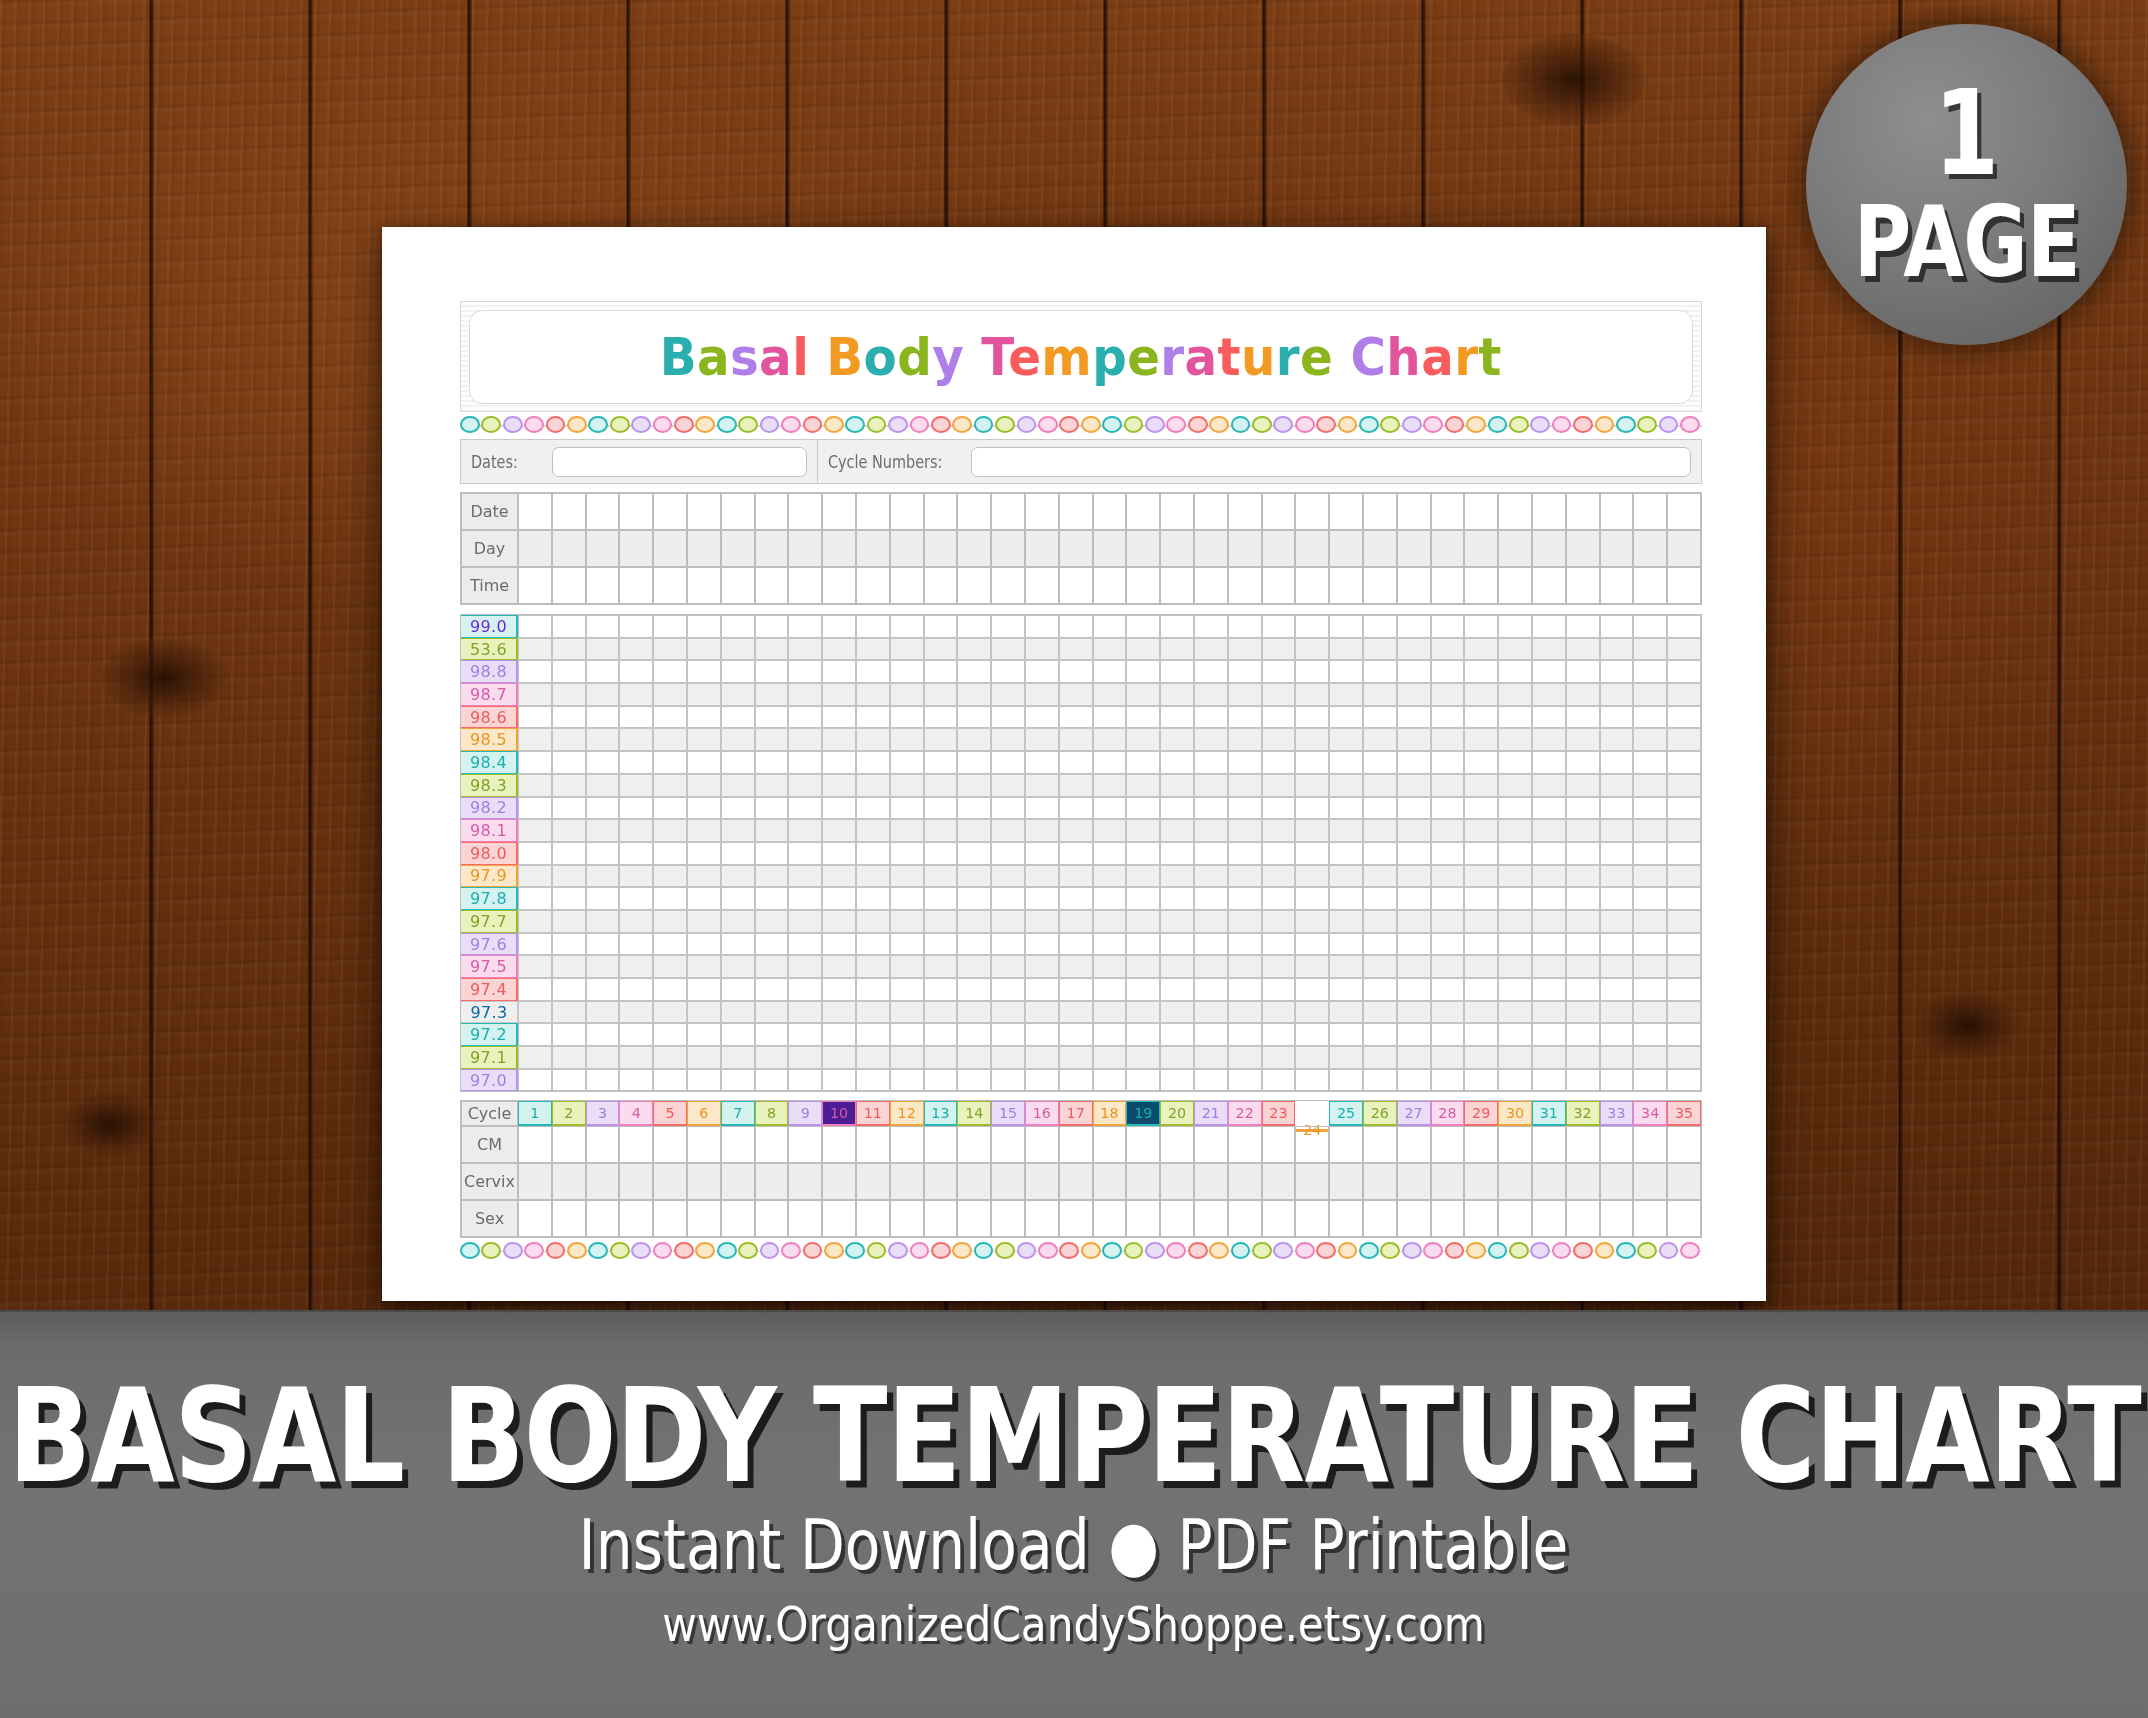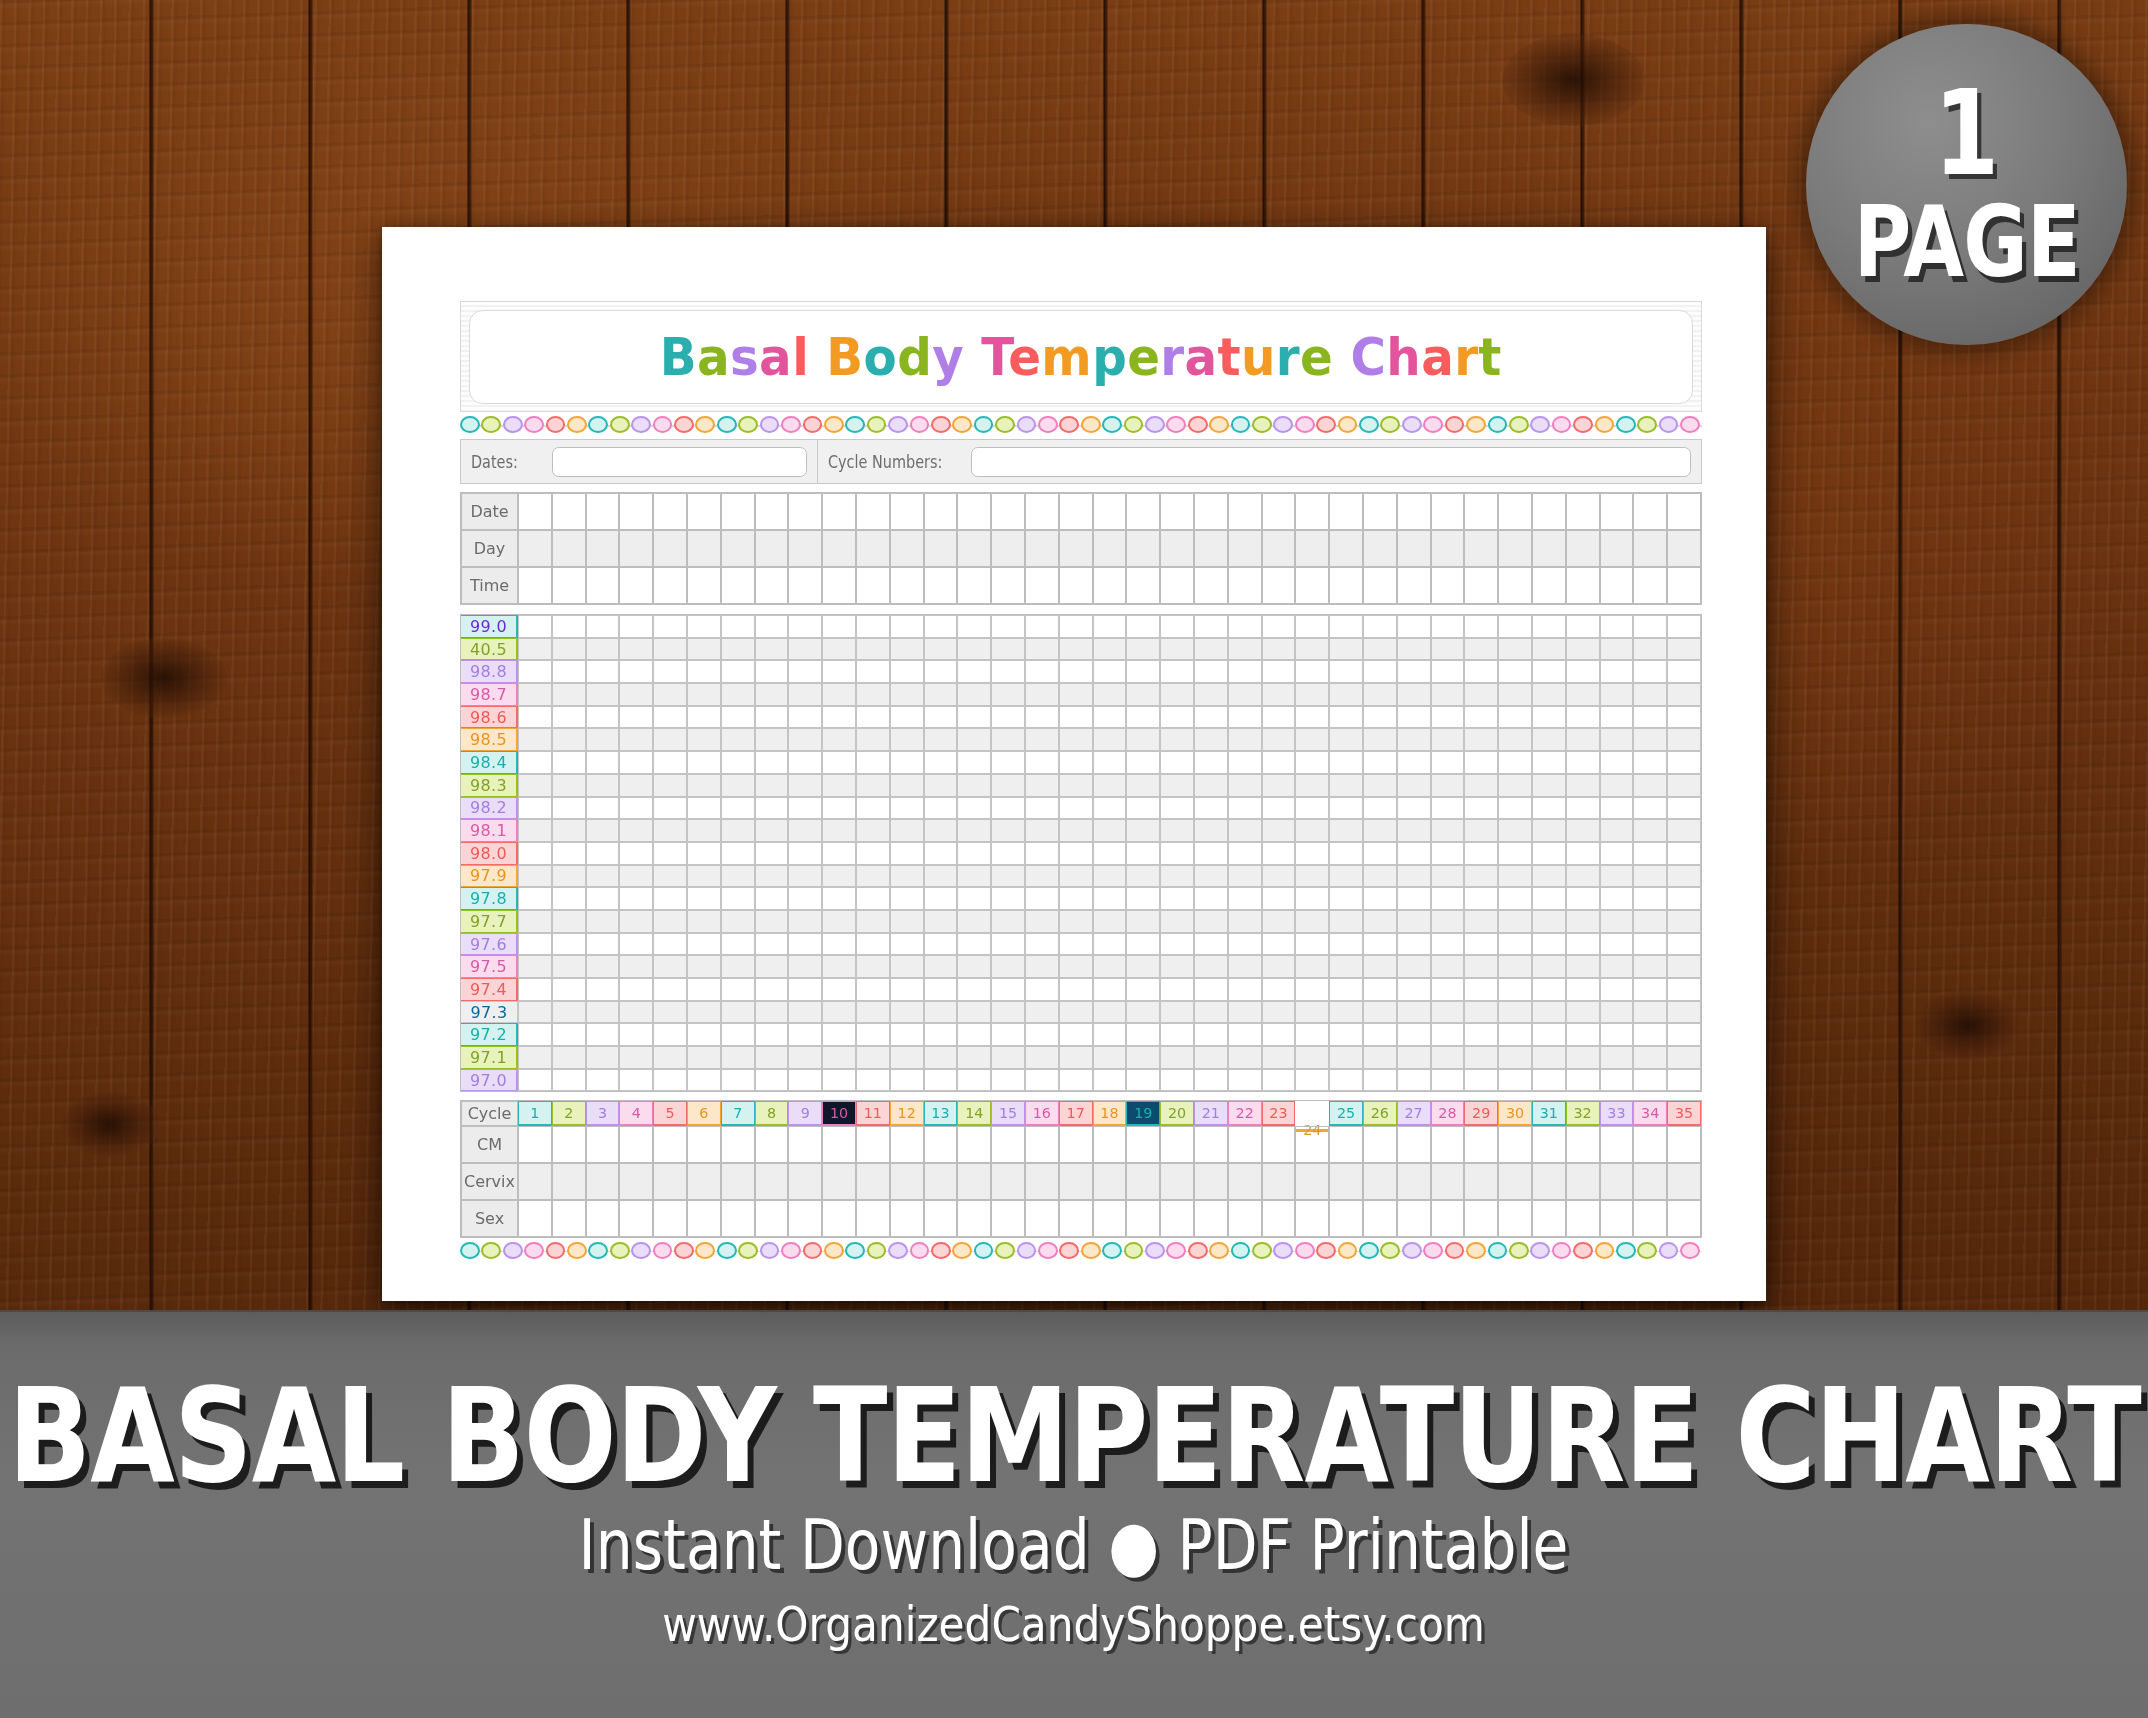--- a/index.html
+++ b/index.html
@@ -526,21 +526,21 @@
             <div class="cell"></div>
             <div class="cell"></div>
             <div class="cell"></div>
             <div class="cell"></div>
             <div class="cell"></div>
             <div class="cell"></div>
             <div class="cell"></div>
             <div class="cell"></div>
           </div>
           <div class="temp-row alt">
-            <div class="temp-label" style="background: rgb(233, 242, 189); color: rgb(127, 162, 40); border-right: 2.5px solid rgb(155, 189, 42); border-top: 0.8px solid rgb(155, 189, 42); border-bottom: 0.8px solid rgb(155, 189, 42);">40.5</div>
+            <div class="temp-label" style="background: rgb(233, 242, 189); color: rgb(127, 162, 40); border-right: 2.5px solid rgb(155, 189, 42); border-top: 0.8px solid rgb(155, 189, 42); border-bottom: 0.8px solid rgb(155, 189, 42);">53.6</div>
             <div class="cell"></div>
             <div class="cell"></div>
             <div class="cell"></div>
             <div class="cell"></div>
             <div class="cell"></div>
             <div class="cell"></div>
             <div class="cell"></div>
             <div class="cell"></div>
             <div class="cell"></div>
             <div class="cell"></div>
@@ -1299,21 +1299,21 @@
             <div class="rowlabel">Cycle</div>
             <div class="cycle-num" style="background: rgb(212, 242, 240); color: rgb(23, 176, 174); border-color: rgb(38, 183, 183);">1</div>
             <div class="cycle-num" style="background: rgb(233, 242, 189); color: rgb(127, 162, 40); border-color: rgb(155, 189, 42);">2</div>
             <div class="cycle-num" style="background: rgb(233, 221, 248); color: rgb(163, 126, 224); border-color: rgb(187, 146, 236);">3</div>
             <div class="cycle-num" style="background: rgb(251, 220, 239); color: rgb(215, 90, 166); border-color: rgb(240, 127, 192);">4</div>
             <div class="cycle-num" style="background: rgb(251, 213, 213); color: rgb(239, 90, 90); border-color: rgb(245, 106, 106);">5</div>
             <div class="cycle-num" style="background: rgb(252, 231, 201); color: rgb(232, 149, 31); border-color: rgb(242, 166, 58);">6</div>
             <div class="cycle-num" style="background: rgb(212, 242, 240); color: rgb(23, 176, 174); border-color: rgb(38, 183, 183);">7</div>
             <div class="cycle-num" style="background: rgb(233, 242, 189); color: rgb(127, 162, 40); border-color: rgb(155, 189, 42);">8</div>
             <div class="cycle-num" style="background: rgb(233, 221, 248); color: rgb(163, 126, 224); border-color: rgb(187, 146, 236);">9</div>
-            <div class="cycle-num" style="background: #0f172a; color: rgb(215, 90, 166); border-color: rgb(240, 127, 192);">10</div>
+            <div class="cycle-num" style="background: #4c1d95; color: rgb(215, 90, 166); border-color: rgb(240, 127, 192);">10</div>
             <div class="cycle-num" style="background: rgb(251, 213, 213); color: rgb(239, 90, 90); border-color: rgb(245, 106, 106);">11</div>
             <div class="cycle-num" style="background: rgb(252, 231, 201); color: rgb(232, 149, 31); border-color: rgb(242, 166, 58);">12</div>
             <div class="cycle-num" style="background: rgb(212, 242, 240); color: rgb(23, 176, 174); border-color: rgb(38, 183, 183);">13</div>
             <div class="cycle-num" style="background: rgb(233, 242, 189); color: rgb(127, 162, 40); border-color: rgb(155, 189, 42);">14</div>
             <div class="cycle-num" style="background: rgb(233, 221, 248); color: rgb(163, 126, 224); border-color: rgb(187, 146, 236);">15</div>
             <div class="cycle-num" style="background: rgb(251, 220, 239); color: rgb(215, 90, 166); border-color: rgb(240, 127, 192);">16</div>
             <div class="cycle-num" style="background: rgb(251, 213, 213); color: rgb(239, 90, 90); border-color: rgb(245, 106, 106);">17</div>
             <div class="cycle-num" style="background: rgb(252, 231, 201); color: rgb(232, 149, 31); border-color: rgb(242, 166, 58);">18</div>
             <div class="cycle-num" style="background: #0c4a6e; color: rgb(23, 176, 174); border-color: rgb(38, 183, 183);">19</div>
             <div class="cycle-num" style="background: rgb(233, 242, 189); color: rgb(127, 162, 40); border-color: rgb(155, 189, 42);">20</div>

